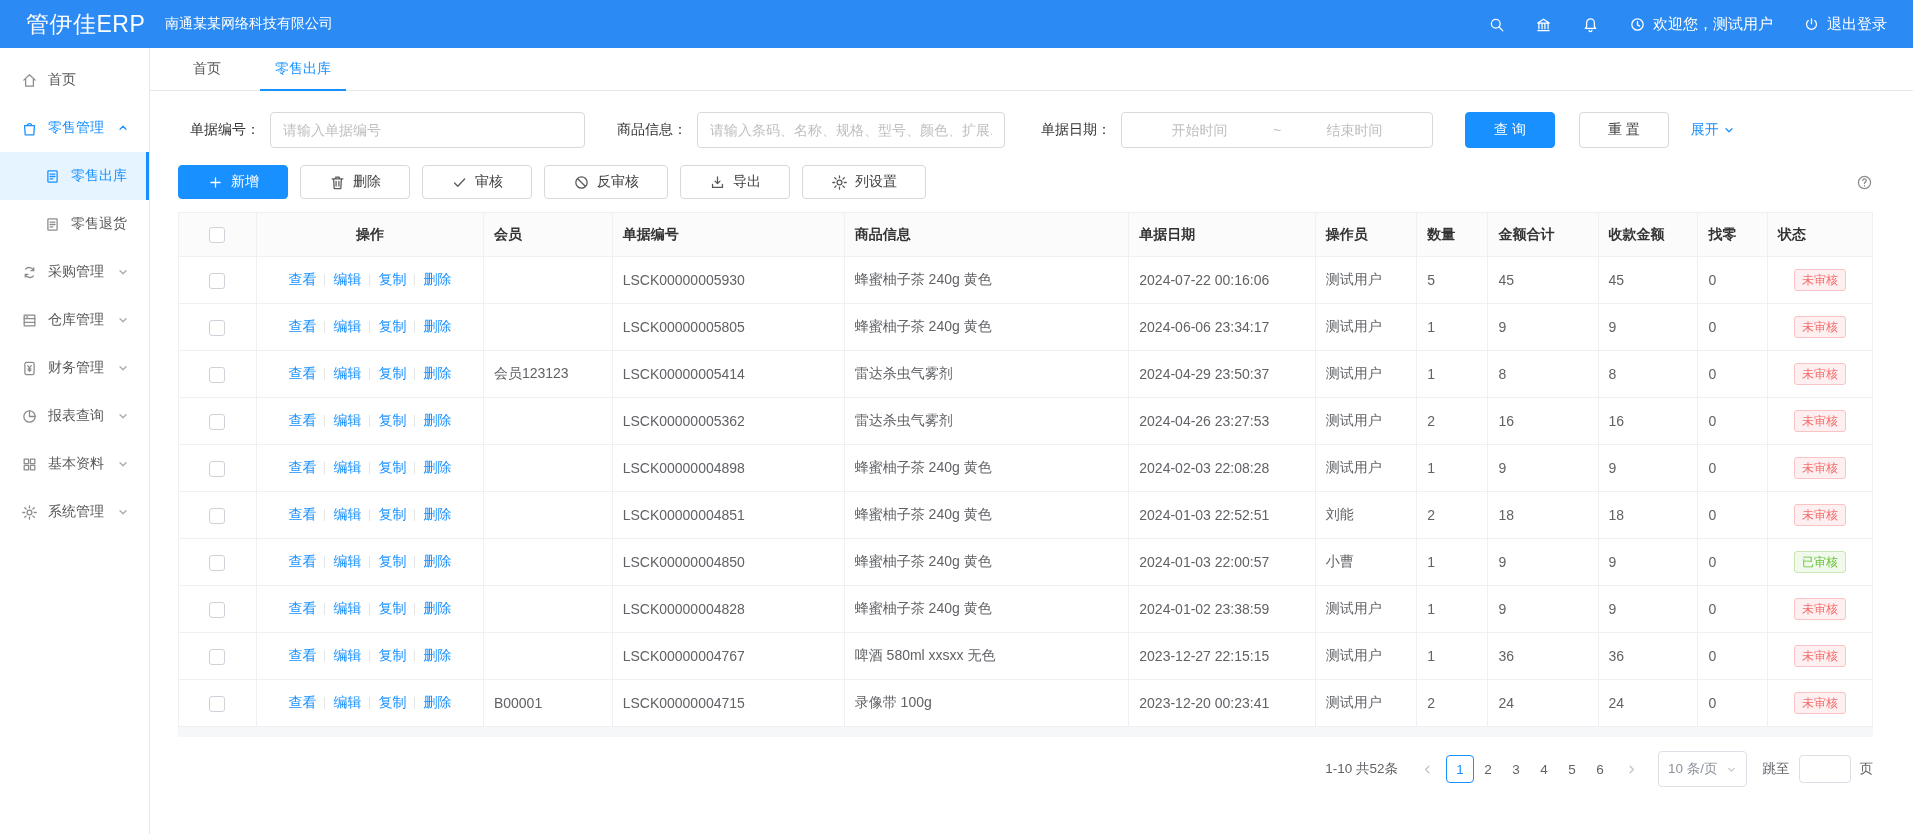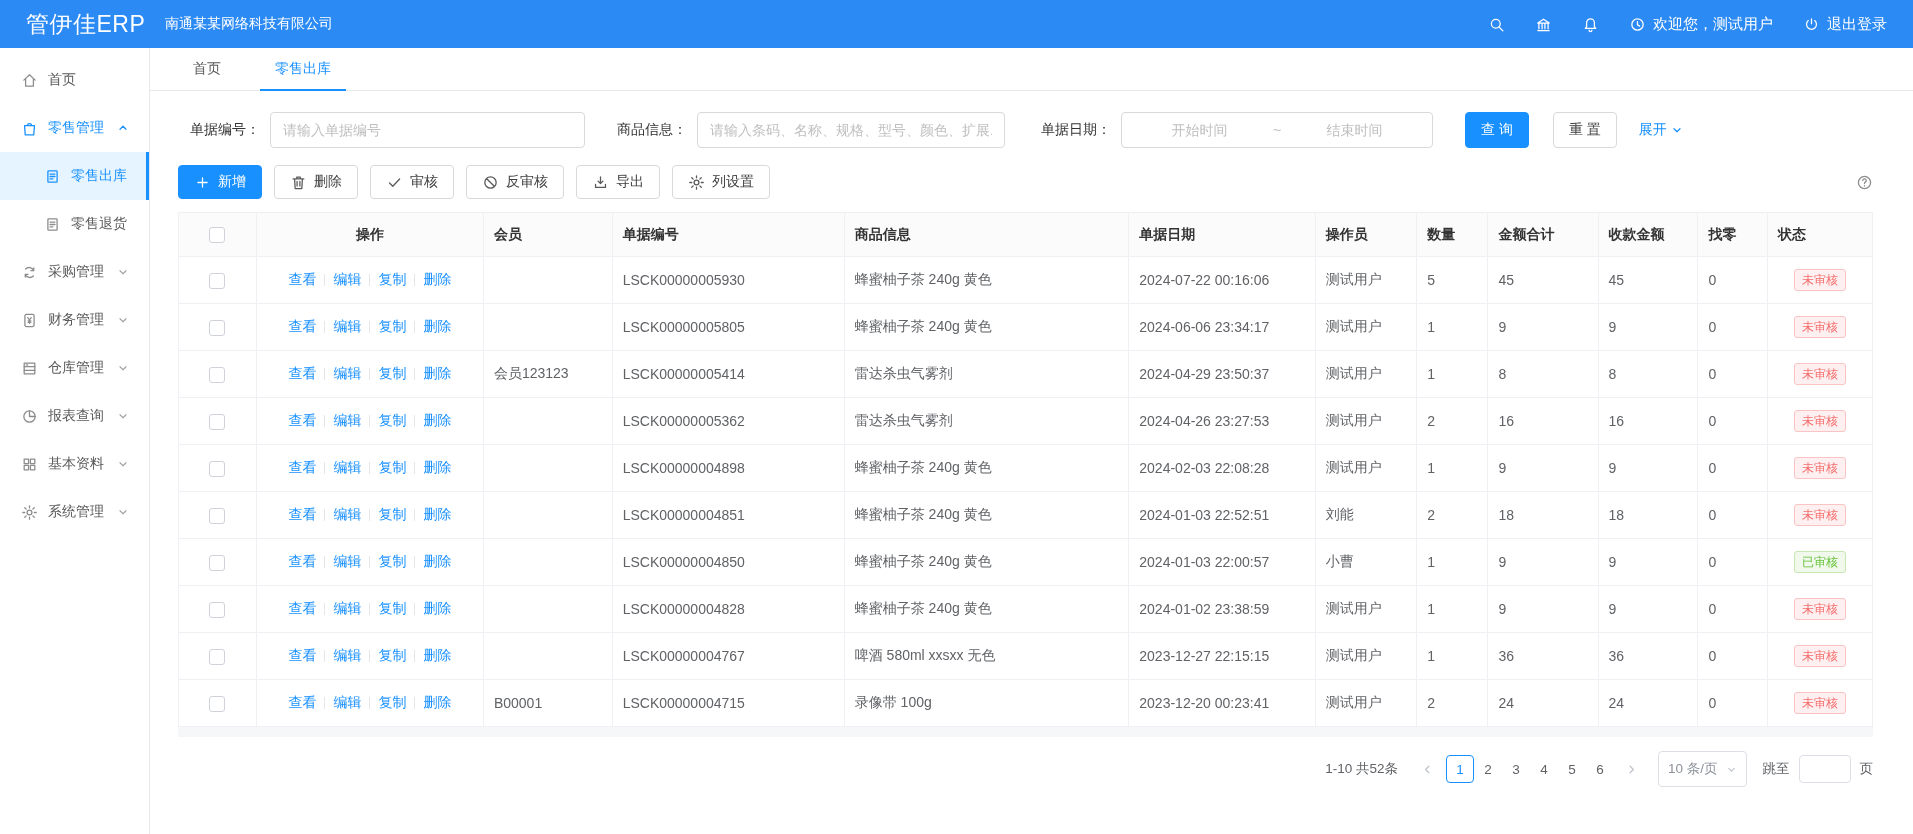--- a/index.html
+++ b/index.html
@@ -46,21 +46,21 @@
     color:#333; outline:none; font-family:inherit; }
   .f-input::placeholder { color:#bfbfbf; }
   .in-bill { width:315px; margin-right:32px; }
   .in-prod { width:308px; margin-right:36px; }
   .date-range { width:312px; height:36px; border:1px solid #d9d9d9; border-radius:4px; display:flex;
     align-items:center; padding:0 8px; margin-right:32px; }
   .date-range input { border:none; outline:none; flex:1; text-align:center; font-size:14px; font-family:inherit; min-width:0; }
   .date-range input::placeholder { color:#bfbfbf; }
   .date-sep { color:#bfbfbf; padding:0 4px; }
   .btn { height:36px; border-radius:4px; border:1px solid #d9d9d9; background:#fff; color:#404040;
-    font-size:14px; display:inline-flex; align-items:center; gap:7px; padding:0 15px; cursor:pointer; font-family:inherit; }
+    font-size:14px; display:inline-flex; align-items:center; gap:7px; padding:0 28px; cursor:pointer; font-family:inherit; }
   .btn.primary { background:var(--accent,#1890ff); border-color:var(--accent,#1890ff); color:#fff; }
   .btn-search { margin-right:24px; }
   .btn-reset { margin-right:22px; }
   .expand-link { color:#1890ff; font-size:14px; display:inline-flex; align-items:center; gap:4px; cursor:pointer; }
 
   .toolbar { display:flex; align-items:center; gap:12px; margin-top:16px; }
   .toolbar .btn { height:34px; }
   .toolbar .btn .icon { color:#595959; }
   .toolbar .btn.primary .icon { color:#fff; }
   .help { margin-left:auto; color:#8c8c8c; cursor:pointer; }
@@ -193,39 +193,39 @@
         <span>采购管理</span>
         <span class="icon chev">
           <svg width="12" height="12" viewBox="0 0 24 24" fill="none" stroke="currentColor" stroke-width="2.4" stroke-linecap="round" stroke-linejoin="round">
             <path d="M6 9.5l6 6 6-6"></path>
           </svg>
         </span>
       </div>
       <div class="side-item">
         <span class="icon">
           <svg width="17" height="17" viewBox="0 0 24 24" fill="none" stroke="currentColor" stroke-width="1.8" stroke-linecap="round" stroke-linejoin="round">
-            <rect x="5.5" y="3.5" width="13" height="17" rx="2"></rect>
-            <path d="M9.5 8l2.5 3 2.5-3M12 11v5M10 12.5h4M10 14.5h4"></path>
-          </svg>
-        </span>
-        <span>财务管理</span>
+            <rect x="4.5" y="4.5" width="15" height="15"></rect>
+            <path d="M4.5 9.5h15M4.5 14.5h15M7.5 7h2"></path>
+          </svg>
+        </span>
+        <span>仓库管理</span>
         <span class="icon chev">
           <svg width="12" height="12" viewBox="0 0 24 24" fill="none" stroke="currentColor" stroke-width="2.4" stroke-linecap="round" stroke-linejoin="round">
             <path d="M6 9.5l6 6 6-6"></path>
           </svg>
         </span>
       </div>
       <div class="side-item">
         <span class="icon">
           <svg width="17" height="17" viewBox="0 0 24 24" fill="none" stroke="currentColor" stroke-width="1.8" stroke-linecap="round" stroke-linejoin="round">
-            <rect x="4.5" y="4.5" width="15" height="15"></rect>
-            <path d="M4.5 9.5h15M4.5 14.5h15M7.5 7h2"></path>
-          </svg>
-        </span>
-        <span>仓库管理</span>
+            <rect x="5.5" y="3.5" width="13" height="17" rx="2"></rect>
+            <path d="M9.5 8l2.5 3 2.5-3M12 11v5M10 12.5h4M10 14.5h4"></path>
+          </svg>
+        </span>
+        <span>财务管理</span>
         <span class="icon chev">
           <svg width="12" height="12" viewBox="0 0 24 24" fill="none" stroke="currentColor" stroke-width="2.4" stroke-linecap="round" stroke-linejoin="round">
             <path d="M6 9.5l6 6 6-6"></path>
           </svg>
         </span>
       </div>
       <div class="side-item">
         <span class="icon">
           <svg width="17" height="17" viewBox="0 0 24 24" fill="none" stroke="currentColor" stroke-width="1.8" stroke-linecap="round" stroke-linejoin="round">
             <circle cx="12" cy="12" r="8"></circle>

